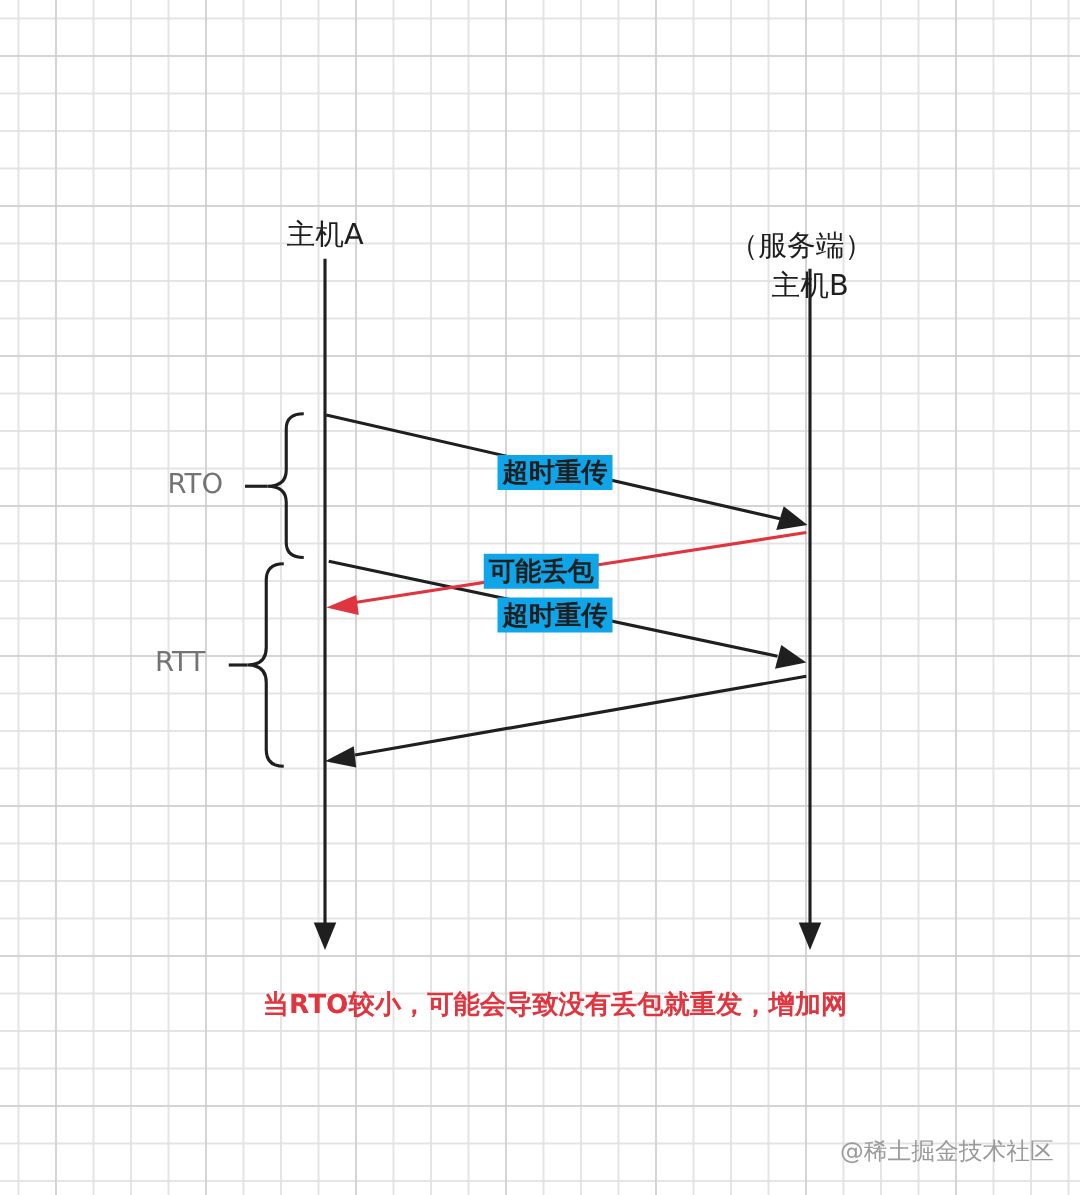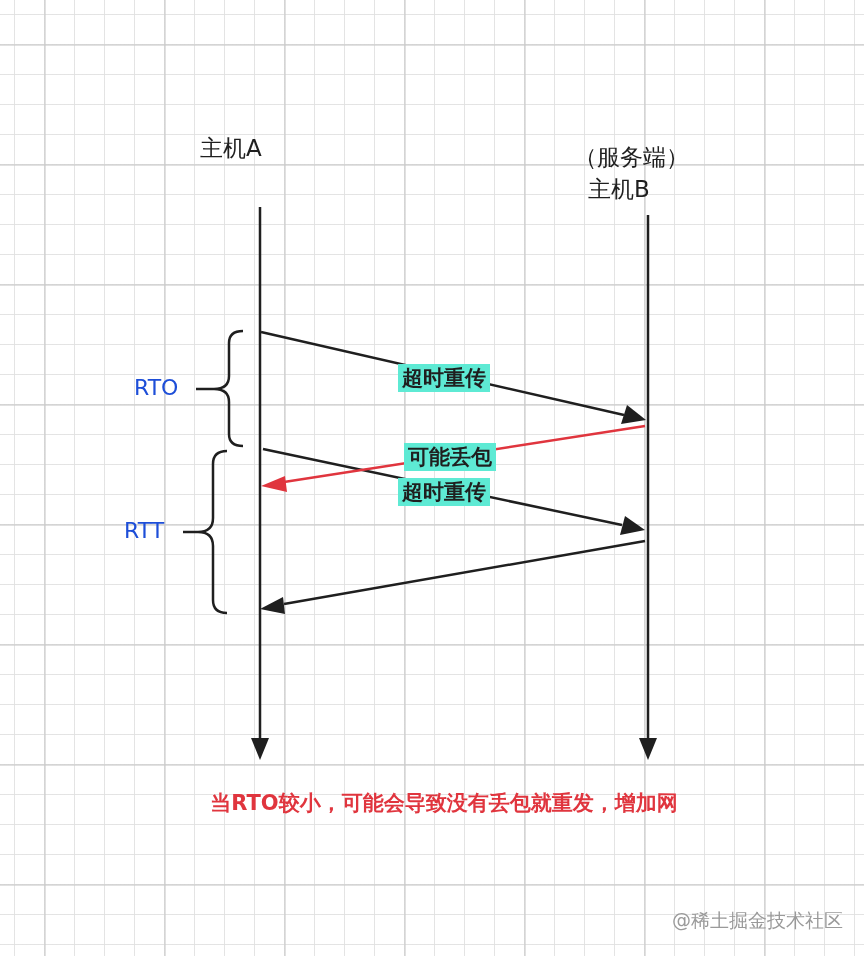--- a/index.html
+++ b/index.html
@@ -10,30 +10,31 @@
       linear-gradient(to right, rgba(200,200,200,0.55) 2px, transparent 2px),
       linear-gradient(to bottom, rgba(200,200,200,0.55) 2px, transparent 2px),
       linear-gradient(to right, rgba(225,225,225,0.9) 1.5px, transparent 1.5px),
       linear-gradient(to bottom, rgba(225,225,225,0.9) 1.5px, transparent 1.5px);
     background-size:120px 120px,120px 120px,30px 30px,30px 30px;
     background-position:44px 44px,44px 44px,14px 14px,14px 14px;
     font-family:"Liberation Sans","DejaVu Sans",sans-serif;
   }
   svg.diagram { position:absolute; left:0; top:0; }
   .host-label {
-    position:absolute; text-align:left; color:#1f1f1f;
+    position:absolute; text-align:center; color:#1f1f1f;
     font-size:23px; line-height:32px; font-weight:500;
     font-family:"DejaVu Sans",sans-serif;
+    margin-top:40px;
   }
   .host-label span { display:block; white-space:nowrap; }
   .interval-label {
-    position:absolute; color:#1d4ed8; font-size:22px; font-family:"DejaVu Sans",sans-serif;
+    position:absolute; color:#737373; font-size:22px; font-family:"DejaVu Sans",sans-serif;
   }
   .msg-label {
-    position:absolute; background:#5eead4; color:#1f1f1f;
+    position:absolute; background:#0ea5e9; color:#1f1f1f;
     font-size:21px; font-weight:bold; padding:0 4px; line-height:28px;
     font-family:"DejaVu Sans",sans-serif; white-space:nowrap;
   }
   .note {
     position:absolute; left:134px; width:620px; top:788px; text-align:center;
     color:#e0353e; font-size:21px; font-weight:bold; line-height:30px;
     font-family:"DejaVu Sans",sans-serif;
   }
   .watermark {
     position:absolute; left:672px; top:908px; color:#9a9a9a; font-size:19px;
@@ -92,20 +93,20 @@
 </div>
 <div class="host-label" style="left:588px; top:141px; width:120px;">
   <span style="margin-left:-14px;">（服务端）</span>
   <span>主机B</span>
 </div>
 
 <div class="interval-label" style="left:134px; top:375px;">RTO</div>
 <div class="interval-label" style="left:124px; top:518px;">RTT</div>
 
 <div class="msg-label" style="left:398px; top:364px;">超时重传</div>
-<div class="msg-label" style="left:404px; top:443px;text-align:center;">可能丢包</div>
+<div class="msg-label" style="left:387px; top:443px;text-align:center;">可能丢包</div>
 <div class="msg-label" style="left:398px; top:478px;">超时重传</div>
 
 <div class="note">
   <div>当RTO较小，可能会导致没有丢包就重发，增加网</div>
 </div>
 
 <div class="watermark">@稀土掘金技术社区</div>
 
 </body></html>

